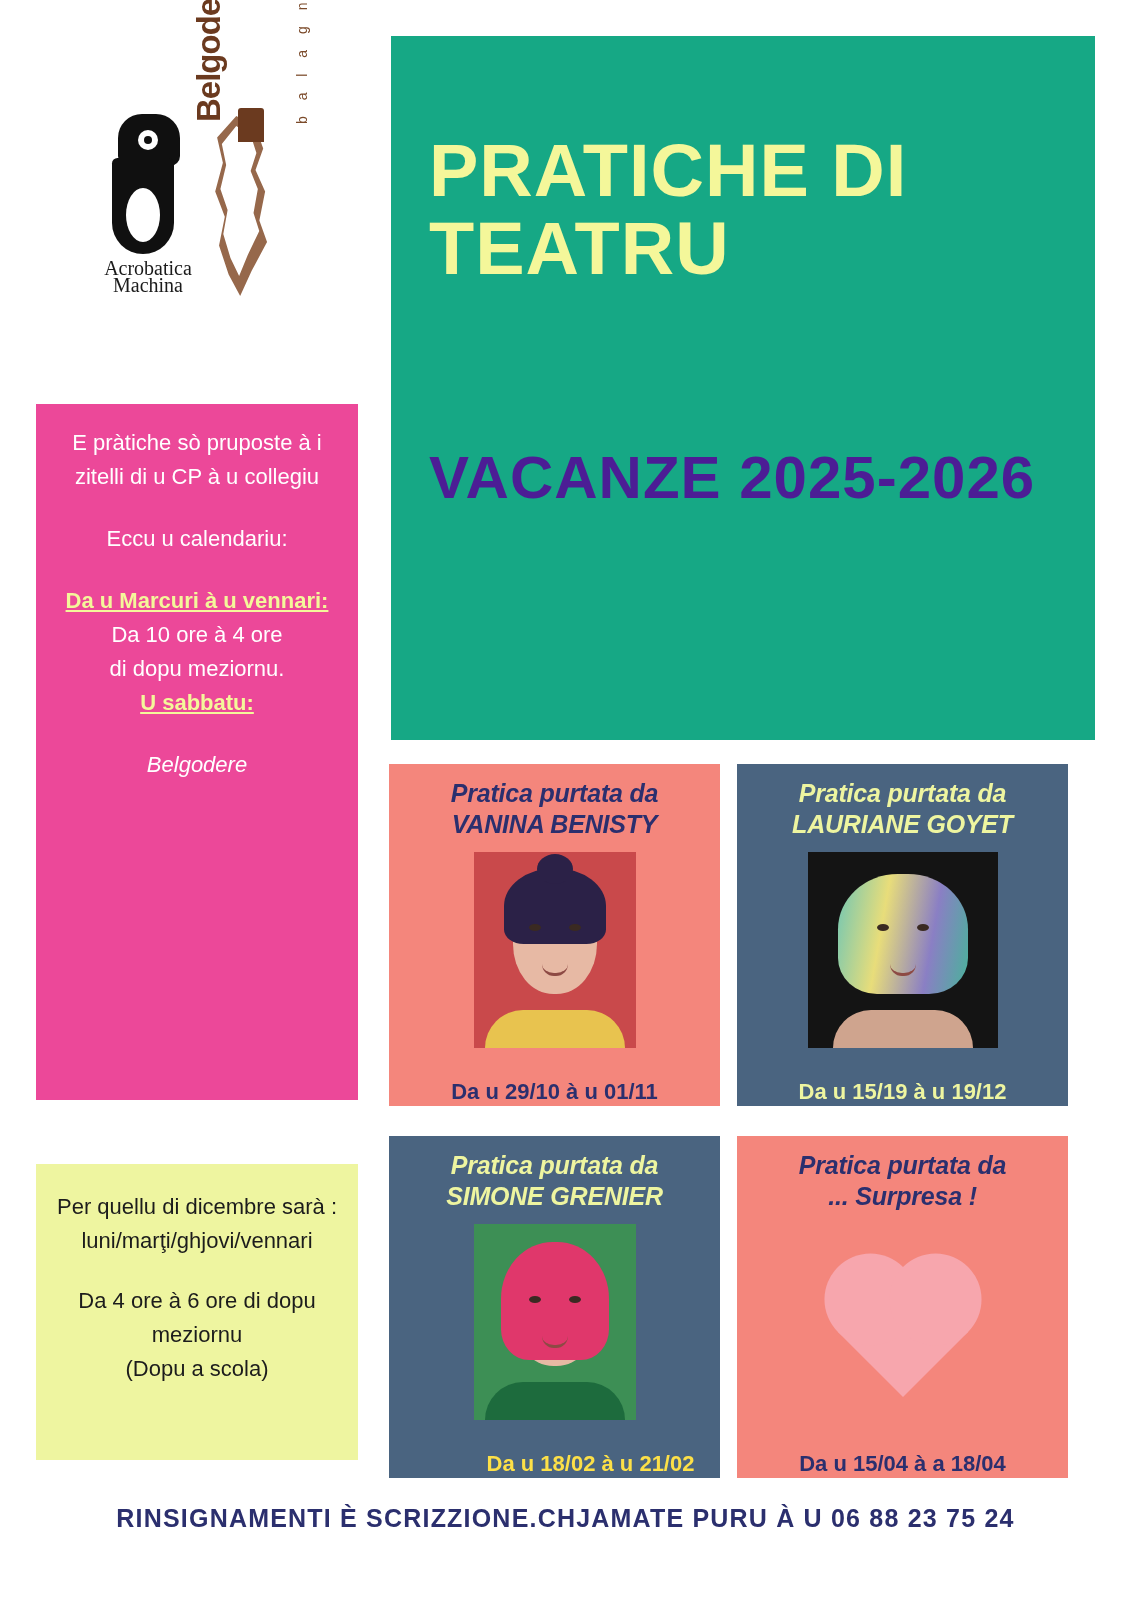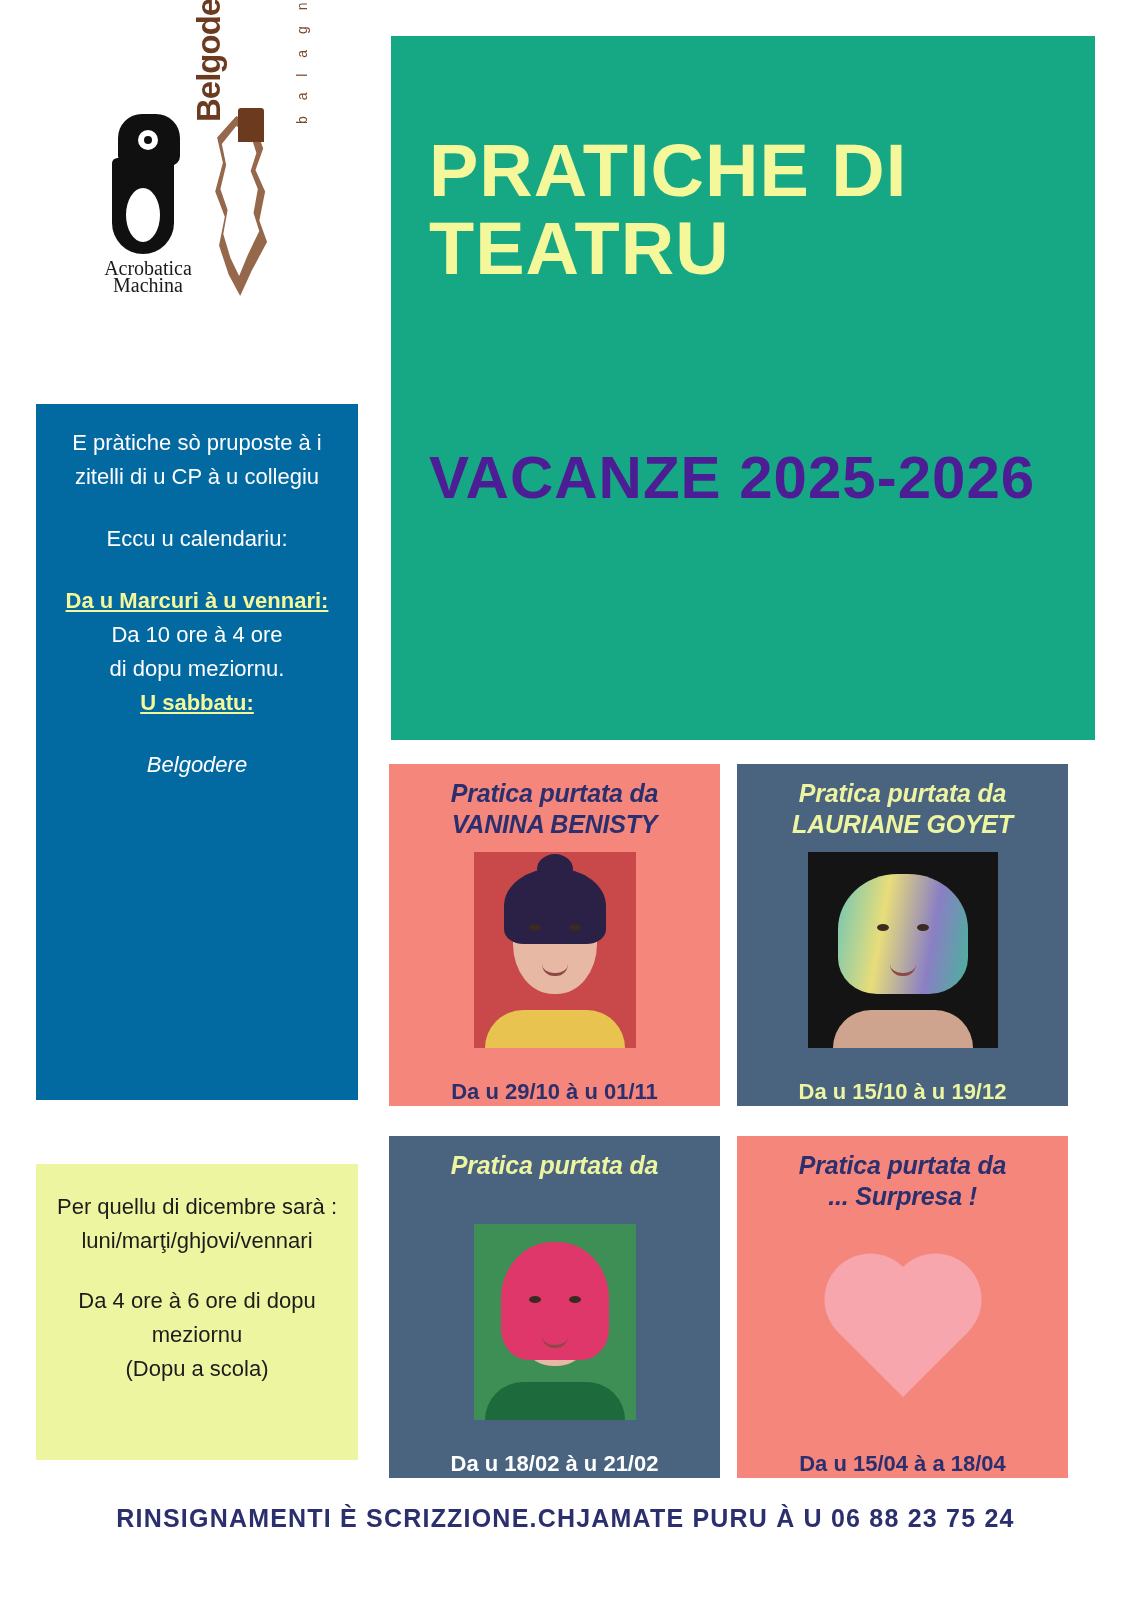--- a/index.html
+++ b/index.html
@@ -186,21 +186,21 @@
     letter-spacing: 1px;
   }
 
   
   .panel-blue {
     position: absolute;
     left: 36px;
     top: 404px;
     width: 322px;
     height: 696px;
-    background: #0369a1;
+    background: #ec4899;
     color: #ffffff;
     box-sizing: border-box;
     padding: 22px 20px 18px 20px;
     font-size: 22px;
     line-height: 34px;
     text-align: center;
   }
   .panel-blue p { margin: 0; }
   .panel-blue .gap { height: 28px; }
   .panel-blue .hl {
@@ -256,21 +256,21 @@
     position: absolute;
     left: 0;
     bottom: 1px;
     width: 100%;
     font-size: 22px;
     font-weight: bold;
     text-align: center;
   }
   .card-1 .card-date { color: #2b2f6e; }
   .card-2 .card-date { color: #eef5a0; }
-  .card-3 .card-date { color: #ffffff; }
+  .card-3 .card-date { color: #fde047; padding-left: 36px; }
   .card-4 .card-date { color: #2b2f6e; }
 
   .portrait {
     position: absolute;
     left: 50%;
     transform: translateX(-50%);
     top: 88px;
     width: 162px;
     height: 196px;
     overflow: hidden;
@@ -450,25 +450,26 @@
   <div class="card-head">Pratica purtata da</div>
   <div class="card-head">LAURIANE GOYET</div>
   <div class="portrait p2">
     <div class="shoulders s2"></div>
     <div class="face"></div>
     <div class="hair h2"></div>
     <div class="eye-l"></div>
     <div class="eye-r"></div>
     <div class="mouth"></div>
   </div>
-  <div class="card-date">Da u  15/10 à u  19/12</div>
+  <div class="card-date">Da u  15/19 à u  19/12</div>
 </div>
 
 <div class="card card-3">
   <div class="card-head">Pratica purtata da</div>
+  <div class="card-head">SIMONE GRENIER</div>
   <div class="portrait p3">
     <div class="shoulders s3"></div>
     <div class="face"></div>
     <div class="hair h3"></div>
     <div class="eye-l"></div>
     <div class="eye-r"></div>
     <div class="mouth"></div>
   </div>
   <div class="card-date">Da u 18/02 à u 21/02</div>
 </div>

